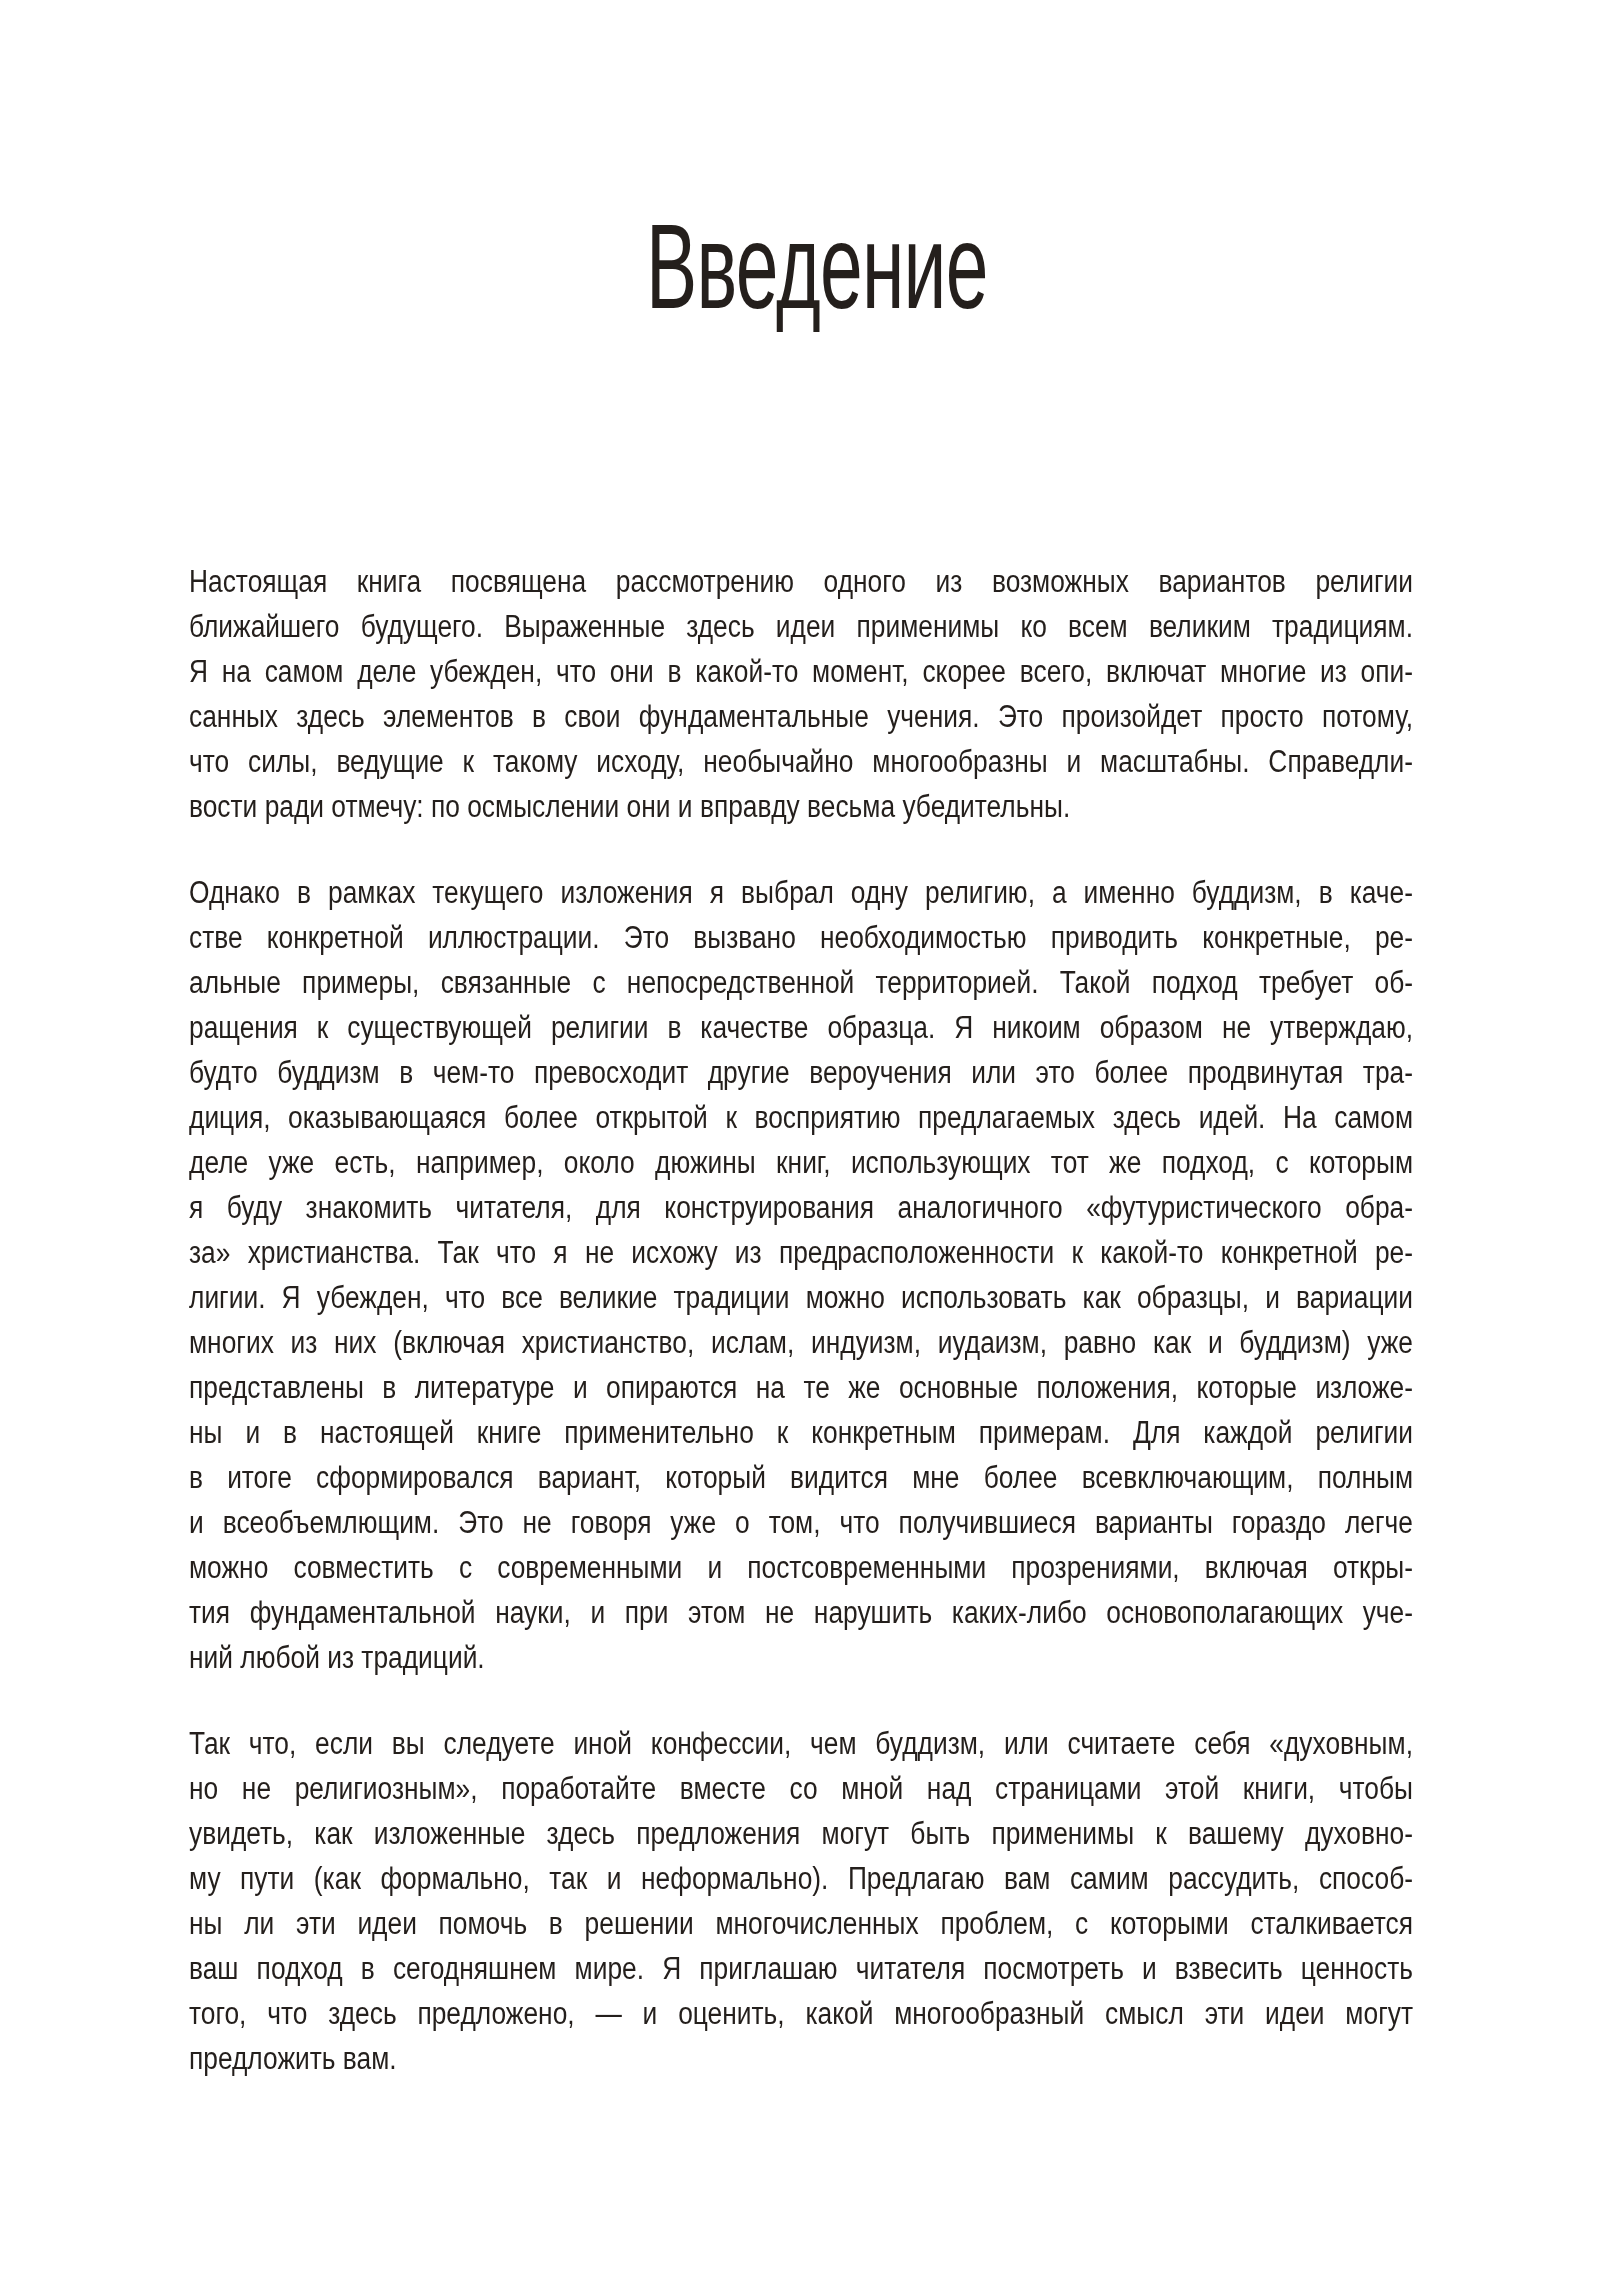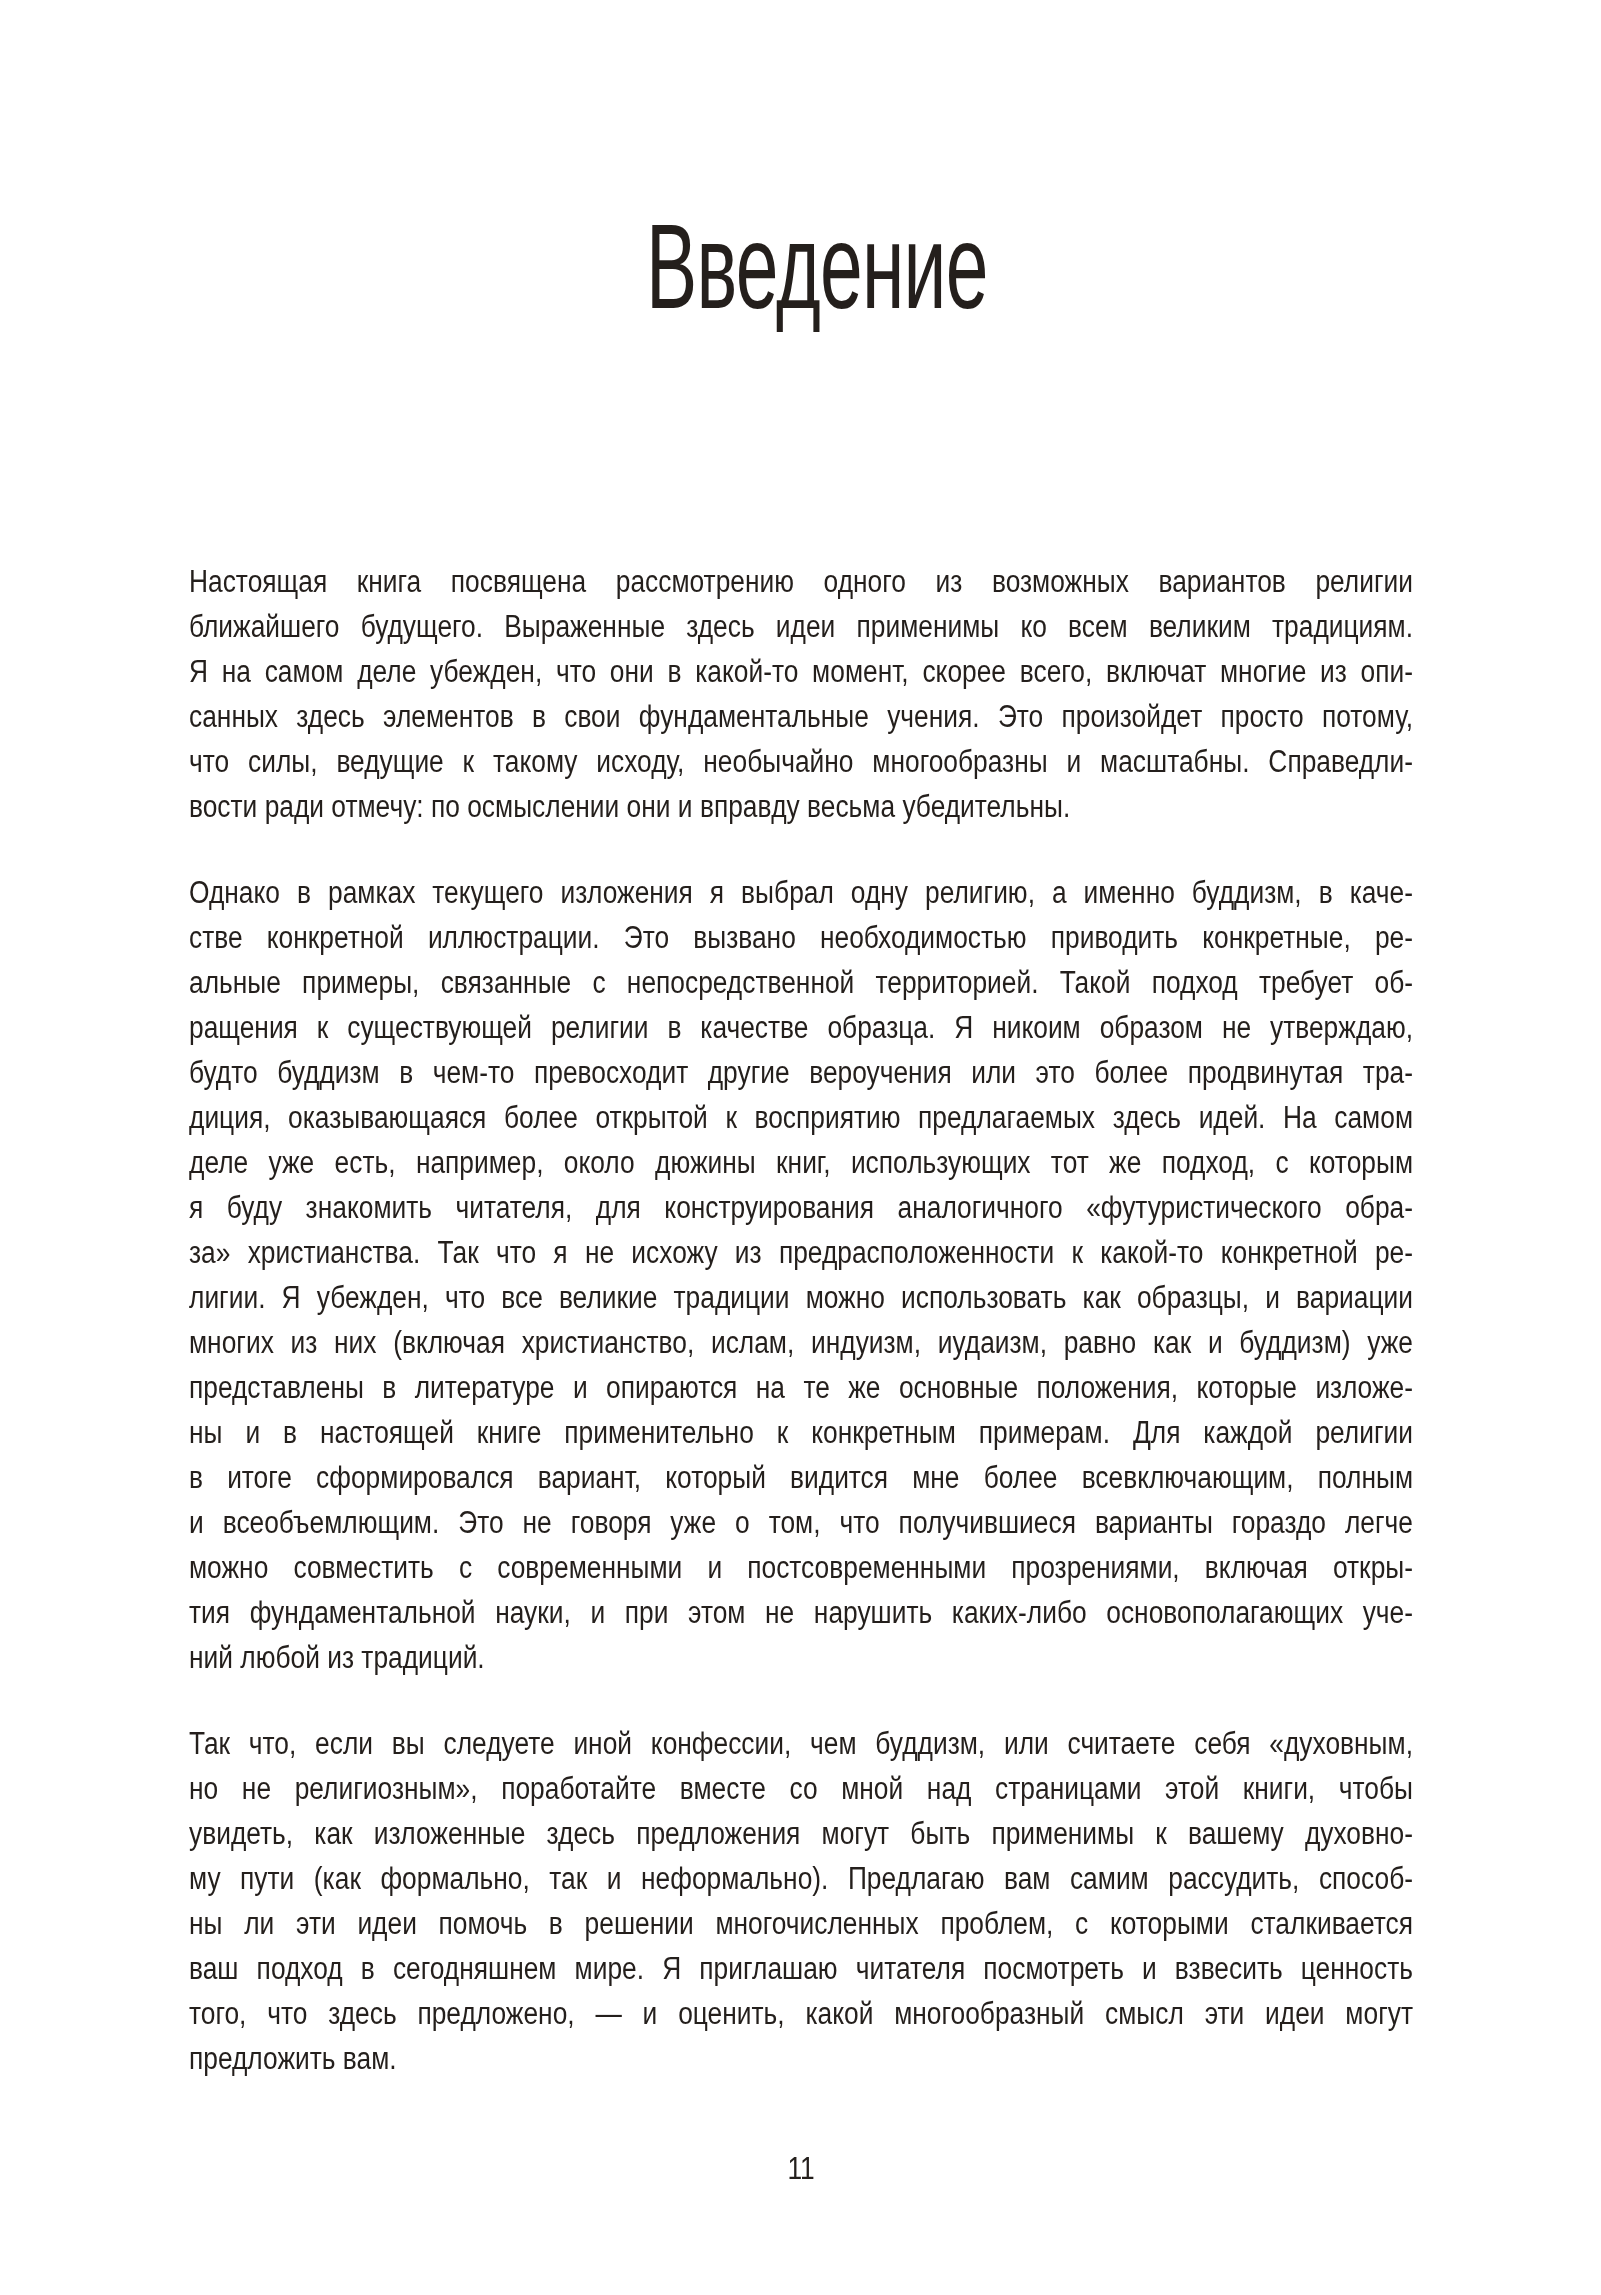--- a/index.html
+++ b/index.html
@@ -111,17 +111,14 @@
         <div class="line">но не религиозным», поработайте вместе со мной над страницами этой книги, чтобы</div>
         <div class="line">увидеть, как изложенные здесь предложения могут быть применимы к вашему духовно-</div>
         <div class="line">му пути (как формально, так и неформально). Предлагаю вам самим рассудить, способ-</div>
         <div class="line">ны ли эти идеи помочь в решении многочисленных проблем, с которыми сталкивается</div>
         <div class="line">ваш подход в сегодняшнем мире. Я приглашаю читателя посмотреть и взвесить ценность</div>
         <div class="line">того, что здесь предложено, — и оценить, какой многообразный смысл эти идеи могут</div>
         <div class="line last">предложить вам.</div>
       </div>
     </main>
 
-  <footer class="folio">
-    <span class="cond-folio">11</span>
-  </footer>
 </div>
 
 
 </body></html>

